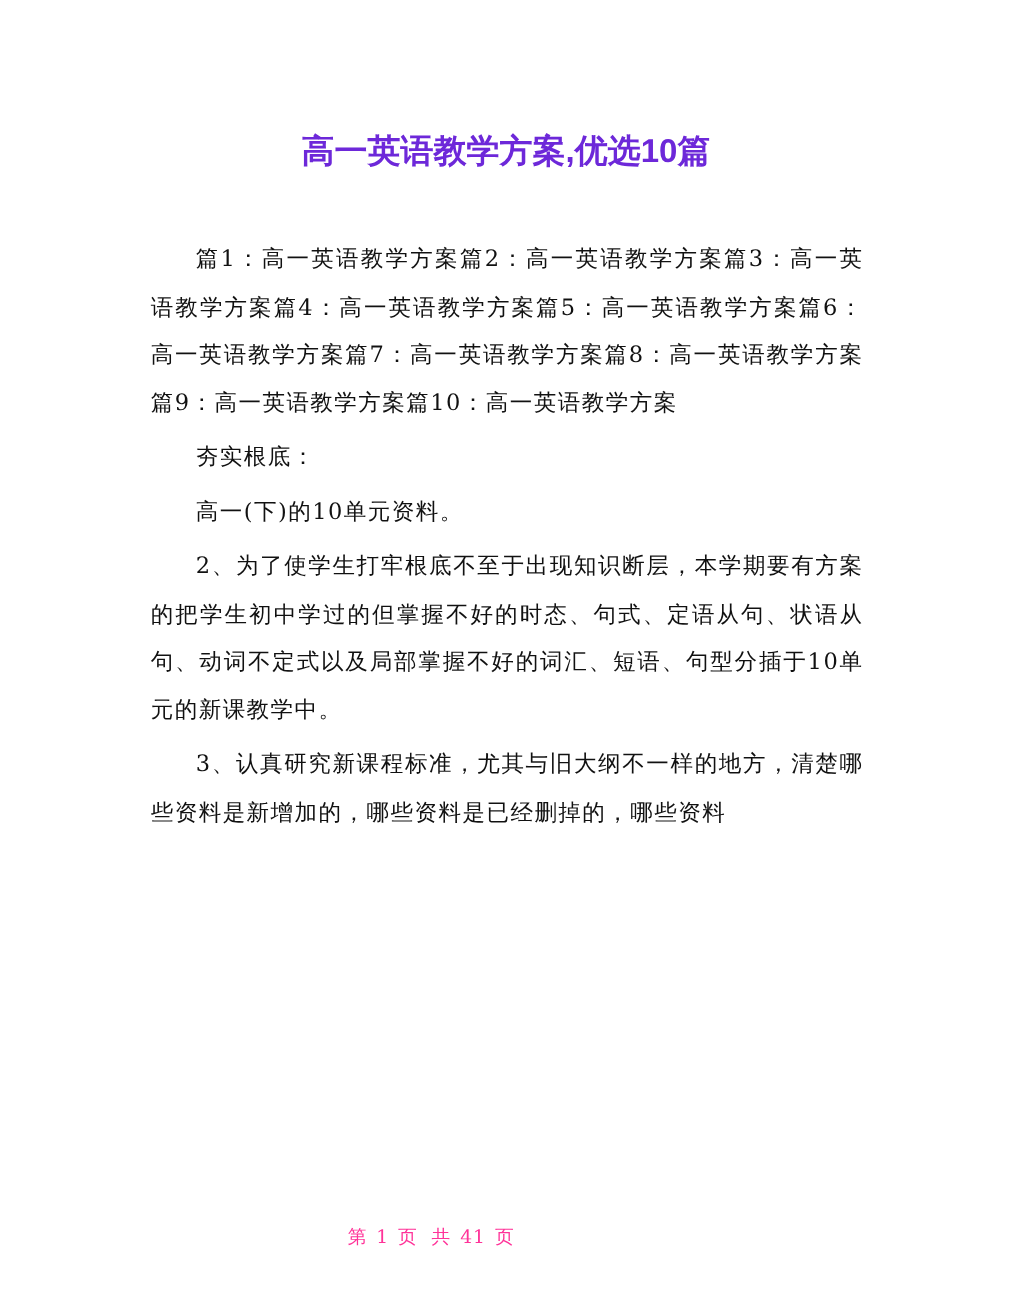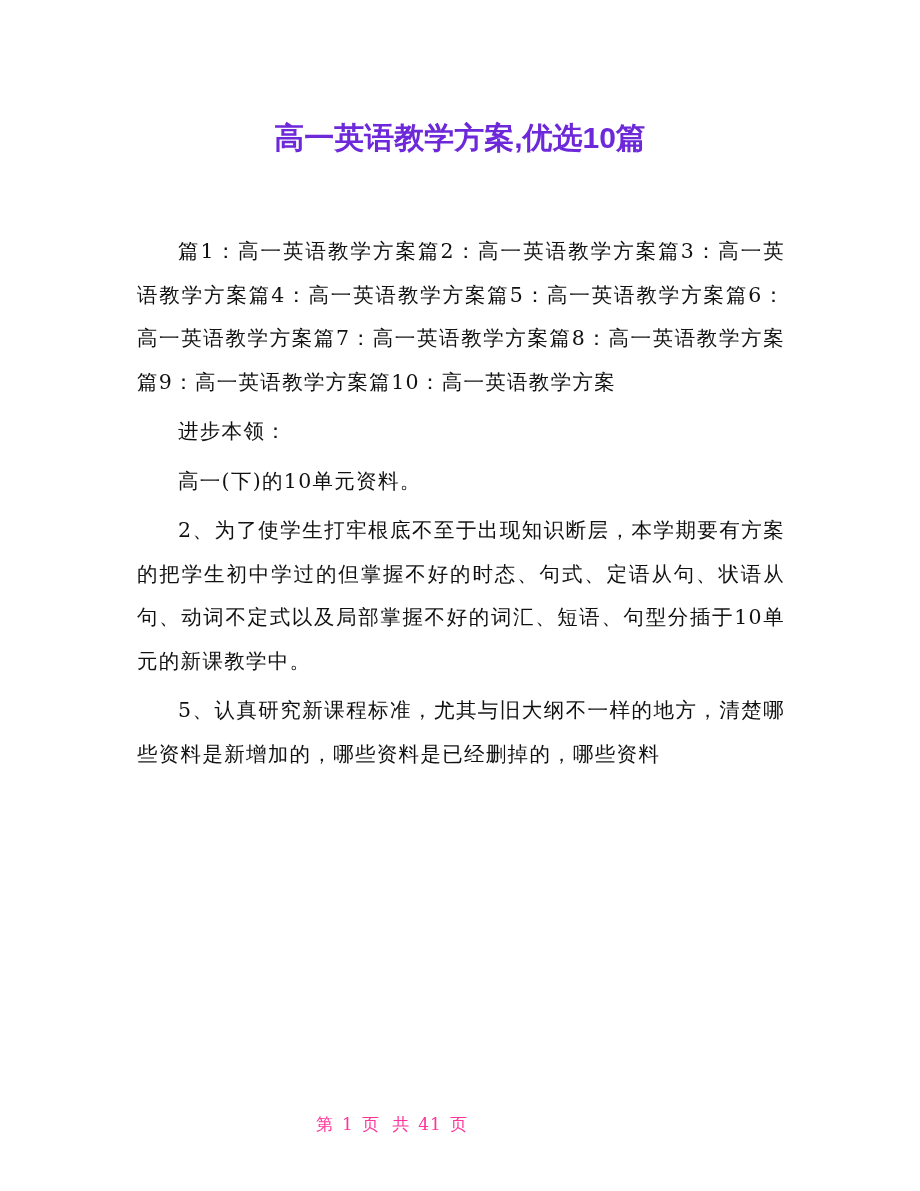--- a/index.html
+++ b/index.html
@@ -5,21 +5,21 @@
   html, body { margin: 0; padding: 0; background: #ffffff; }
   body { width: 920px; height: 1191px; position: relative; overflow: hidden; }
   .page { position: absolute; left: 0; top: 0; width: 920px; height: 1191px; background: #ffffff; }
   .title {
     position: absolute; left: 0; top: 116px; width: 920px; text-align: center;
     font-family: "Liberation Sans", "DejaVu Sans", sans-serif;
     font-weight: bold; font-size: 30px; color: #6d28d9; letter-spacing: 0px;
     line-height: 44px;
   }
   .body {
-    position: absolute; left: 137px; top: 230px; width: 648px;
+    position: absolute; left: 137px; top: 214px; width: 648px;
     font-family: "DejaVu Serif", "Liberation Serif", serif;
     font-size: 20.5px; color: #111111; line-height: 43.5px;
     letter-spacing: 1.3px;
   }
   .para { margin: 0; text-indent: 2em; text-align: justify; }
   .para.gap { margin-top: 6px; }
   .footer {
     position: absolute; left: 0; top: 1113px; width: 784px; text-align: center;
     font-family: "DejaVu Serif", "Liberation Serif", serif;
     font-size: 17px; color: #ff3399; word-spacing: 6px; letter-spacing: 1px;
@@ -27,22 +27,22 @@
   .footer span { margin: 0 4px; }
 </style>
 </head>
 <body>
 
 <div class="page">
   <div class="title">高一英语教学方案,优选10篇</div>
 
   <div class="body">
     <p class="para">篇1：高一英语教学方案篇2：高一英语教学方案篇3：高一英语教学方案篇4：高一英语教学方案篇5：高一英语教学方案篇6：高一英语教学方案篇7：高一英语教学方案篇8：高一英语教学方案篇9：高一英语教学方案篇10：高一英语教学方案</p>
-    <p class="para gap">进步本领：</p>
+    <p class="para gap">夯实根底：</p>
     <p class="para gap">高一(下)的10单元资料。</p>
     <p class="para gap">2、为了使学生打牢根底不至于出现知识断层，本学期要有方案的把学生初中学过的但掌握不好的时态、句式、定语从句、状语从句、动词不定式以及局部掌握不好的词汇、短语、句型分插于10单元的新课教学中。</p>
-    <p class="para gap">5、认真研究新课程标准，尤其与旧大纲不一样的地方，清楚哪些资料是新增加的，哪些资料是已经删掉的，哪些资料</p>
+    <p class="para gap">3、认真研究新课程标准，尤其与旧大纲不一样的地方，清楚哪些资料是新增加的，哪些资料是已经删掉的，哪些资料</p>
   </div>
 
   <div class="footer">
     <span>第</span><span>1</span><span>页 共</span><span>41</span><span>页</span>
   </div>
 </div>
 
 </body></html>

